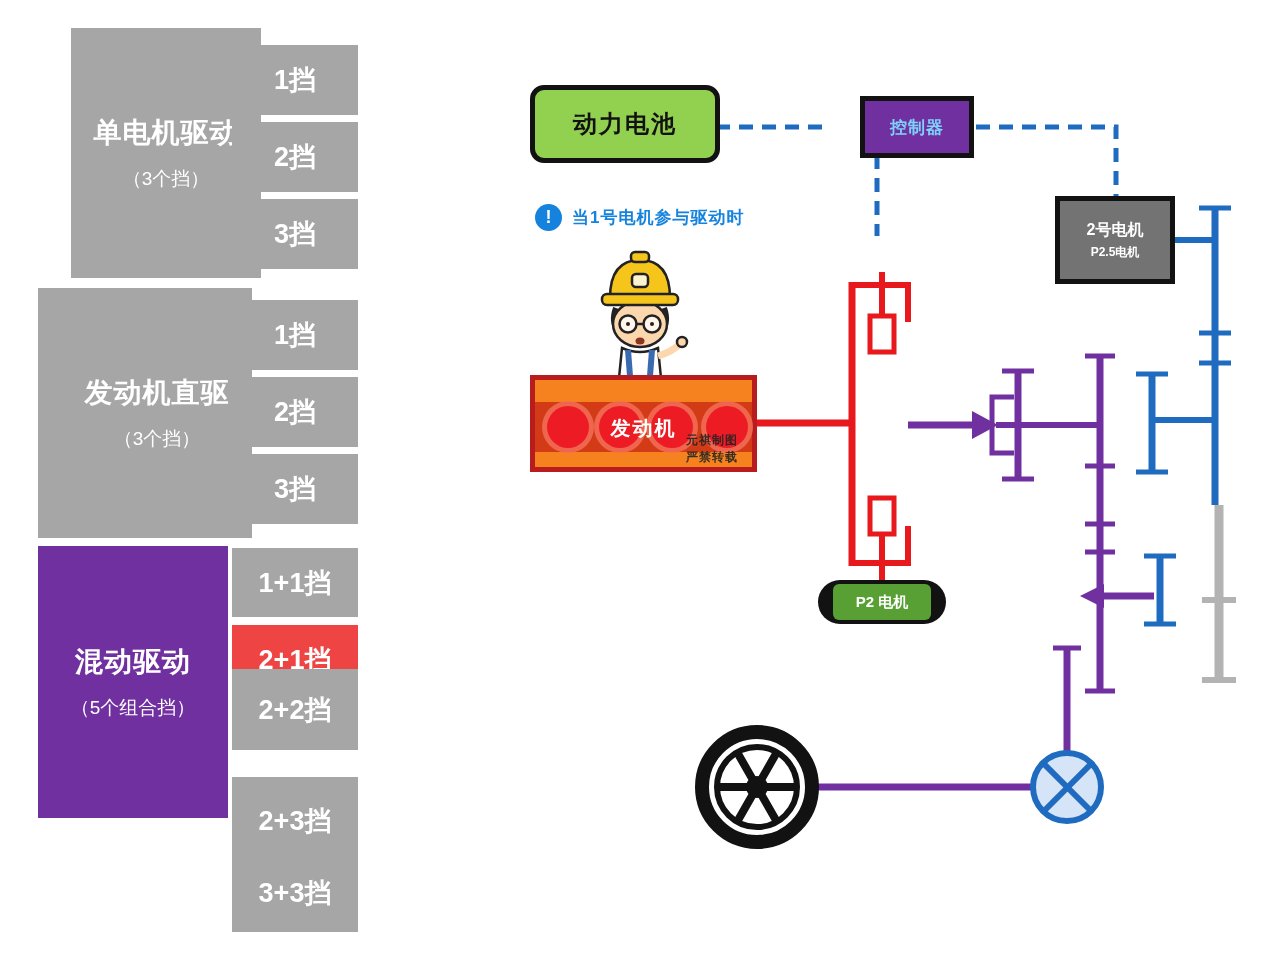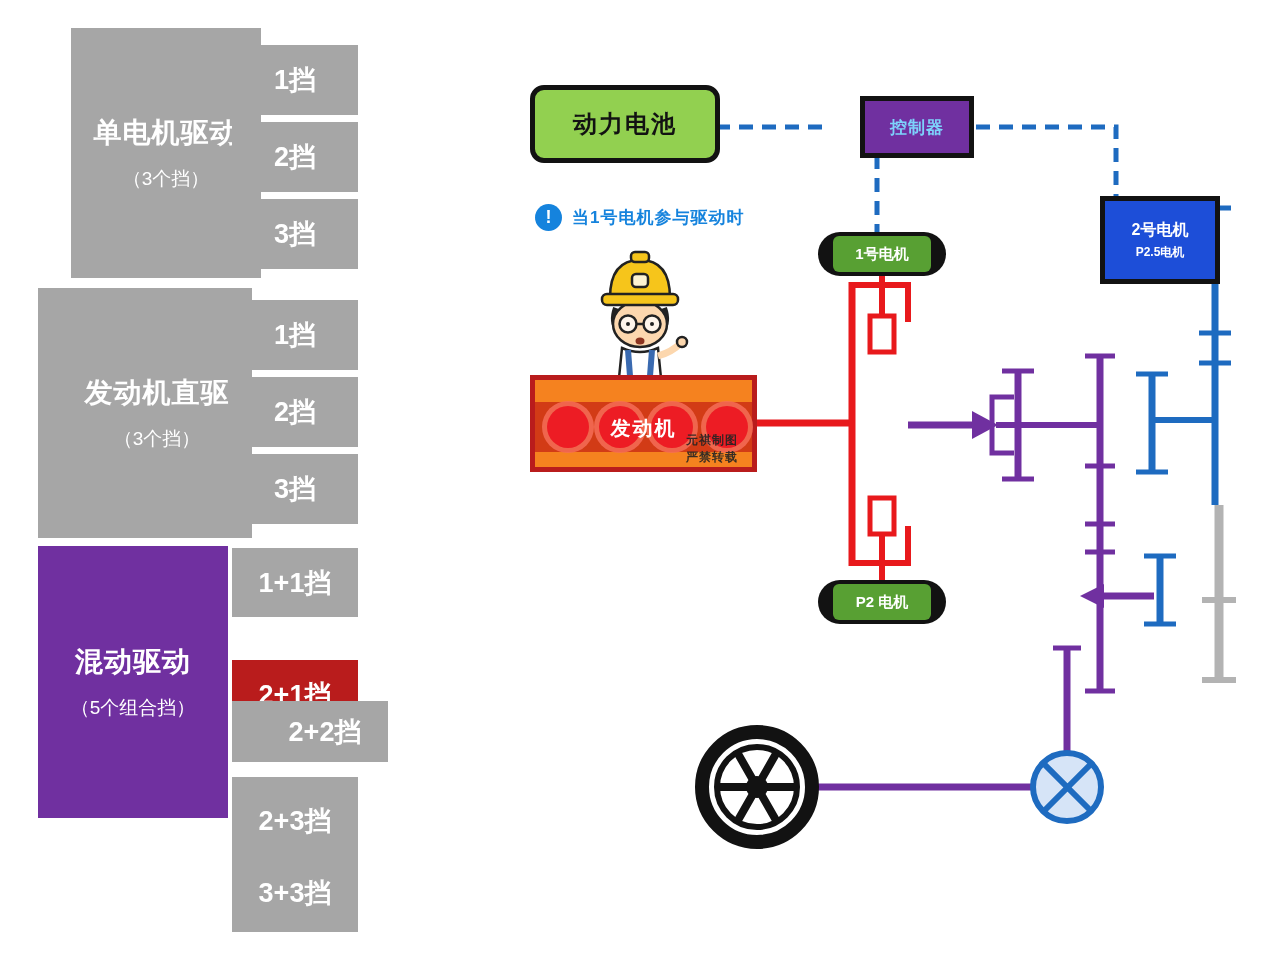--- a/index.html
+++ b/index.html
@@ -17,30 +17,30 @@
     gap:14px;text-align:center;
   }
   .lg-block.purple{background:#7030a0;}
   .lg-title{font-size:28px;font-weight:bold;letter-spacing:1px;}
   .lg-sub{font-size:19px;}
   .gear-cell{
     position:absolute;left:232px;width:126px;background:#a6a6a6;color:#fff;
     display:flex;align-items:center;justify-content:center;
     font-size:27px;font-weight:bold;
   }
-  .gear-cell.active{background:#b91c1c;margin-top:35px;}
+  .gear-cell.active{background:#ef4444;}
 
   
   .box{
     position:absolute;box-sizing:border-box;border:5px solid #121212;
     display:flex;align-items:center;justify-content:center;font-weight:bold;
   }
   #battery{left:530px;top:85px;width:190px;height:78px;background:#92d050;border-radius:14px;color:#121212;font-size:24px;letter-spacing:2px;}
   #controller{left:820px;top:96px;width:114px;height:62px;background:#7030a0;color:#7dd3fc;font-size:17px;letter-spacing:1px;margin-left:40px;}
-  #motor2{left:1055px;top:196px;width:120px;height:88px;background:#1d4ed8;color:#fff;flex-direction:column;gap:3px;margin-left:45px;}
+  #motor2{left:1055px;top:196px;width:120px;height:88px;background:#737373;color:#fff;flex-direction:column;gap:3px;}
   #motor2 .l1{font-size:16px;font-weight:bold;}
   #motor2 .l2{font-size:12px;font-weight:bold;}
 
   .capsule{position:absolute;width:128px;height:44px;background:#121212;border-radius:22px;}
   .capsule .inner{
     position:absolute;left:15px;right:15px;top:4px;bottom:4px;background:#58a033;border-radius:6px;
     display:flex;align-items:center;justify-content:center;color:#fff;font-weight:bold;font-size:15px;
   }
   #motor1{left:818px;top:232px;}
   #p2motor{left:818px;top:580px;}
@@ -141,21 +141,21 @@
   <div class="gear-cell" style="top:300px;height:70px;">1挡</div>
   <div class="gear-cell" style="top:377px;height:70px;">2挡</div>
   <div class="gear-cell" style="top:454px;height:70px;">3挡</div>
 
   <div class="lg-block purple" style="top:546px;height:272px;">
     <div class="lg-title">混动驱动</div>
     <div class="lg-sub">（5个组合挡）</div>
   </div>
   <div class="gear-cell" style="top:548px;height:69px;">1+1挡</div>
   <div class="gear-cell active" style="top:625px;height:69px;">2+1挡</div>
-  <div class="gear-cell" style="top:701px;height:61px;padding-left:30px;">2+2挡</div>
+  <div class="gear-cell" style="top:669px;height:81px;">2+2挡</div>
   <div class="gear-cell" style="top:777px;height:88px;">2+3挡</div>
   <div class="gear-cell" style="top:853px;height:79px;">3+3挡</div>
 
   <div id="note">
     <div class="note-icon">!</div>
     <div class="note-text">当1号电机参与驱动时</div>
   </div>
 
   <svg id="worker" width="100" height="134" viewBox="0 0 100 134">
     <g stroke="#222" stroke-width="2.5">
@@ -180,23 +180,20 @@
   </svg>
 
   <div id="battery" class="box">动力电池</div>
   <div id="controller" class="box">控制器</div>
 
   <div id="motor2" class="box">
     <div class="l1">2号电机</div>
     <div class="l2">P2.5电机</div>
   </div>
 
-  <div id="motor1" class="capsule">
-    <div class="inner">1号电机</div>
-  </div>
 
   <div id="p2motor" class="capsule">
     <div class="inner">P2 电机</div>
   </div>
 
   <div id="engine">
     <div class="engine-band"></div>
     <div class="cyl" style="left:12px;"></div>
     <div class="cyl" style="left:64px;"></div>
     <div class="cyl" style="left:116px;"></div>

